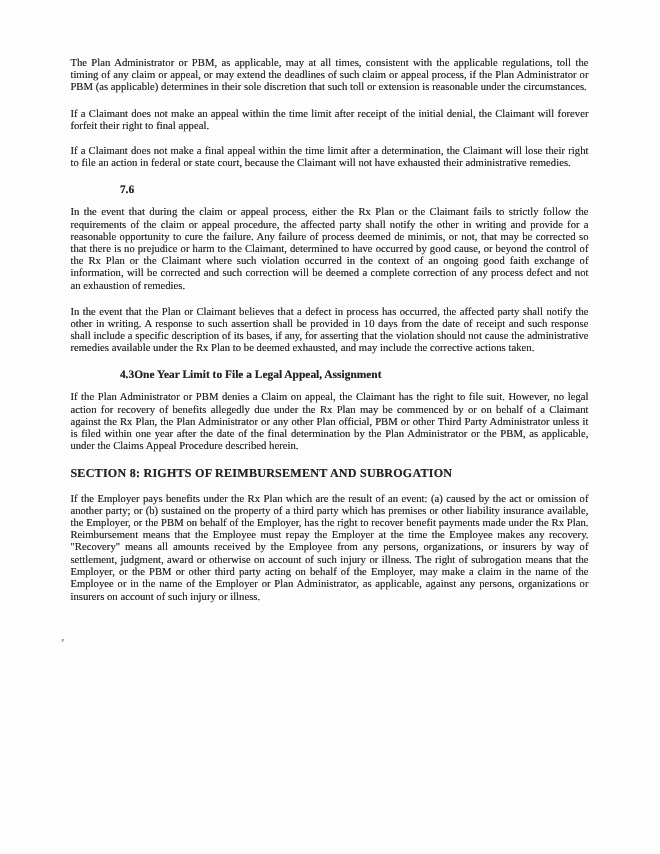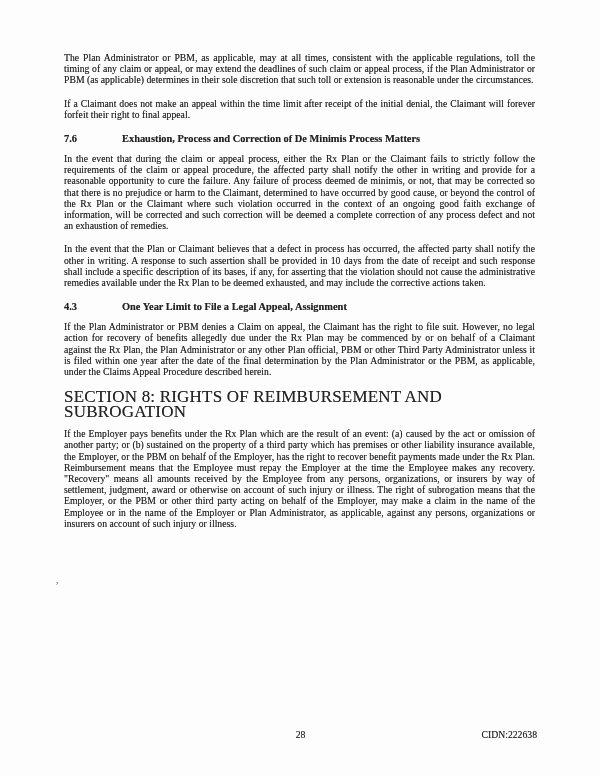--- a/index.html
+++ b/index.html
@@ -33,26 +33,27 @@
   .h2 {
     display: flex;
     margin: 4px 0 8px 0;
     font-size: 10.4px;
     line-height: 13px;
     font-weight: bold;
   }
   .h2 .hnum {
     width: 58px;
     flex: 0 0 58px;
+    text-align: right;
   }
   .h1 {
     margin: 1px 0 9px 0;
-    font-size: 17px;
+    font-size: 11px;
     line-height: 15px;
-    font-weight: normal;
+    font-weight: bold;
     letter-spacing: 0.2px;
   }
   .footer {
     position: absolute;
     top: 729px;
     left: 64px;
     right: 63px;
     height: 14px;
     font-size: 9.7px;
   }
@@ -78,24 +79,24 @@
 </head>
 <body>
 
 <div class="page">
   <div class="content">
 
     <p>The Plan Administrator or PBM, as applicable, may at all times, consistent with the applicable regulations, toll the timing of any claim or appeal, or may extend the deadlines of such claim or appeal process, if the Plan Administrator or PBM (as applicable) determines in their sole discretion that such toll or extension is reasonable under the circumstances.</p>
 
     <p>If a Claimant does not make an appeal within the time limit after receipt of the initial denial, the Claimant will forever forfeit their right to final appeal.</p>
 
+    <p>If a Claimant does not make a final appeal within the time limit after a determination, the Claimant will lose their right to file an action in federal or state court, because the Claimant will not have exhausted their administrative remedies.</p>
 
     <div class="h2">
       <span class="hnum">7.6</span>
-      <span class="htitle">Exhaustion, Process and Correction of De Minimis Process Matters</span>
     </div>
 
     <p>In the event that during the claim or appeal process, either the Rx Plan or the Claimant fails to strictly follow the requirements of the claim or appeal procedure, the affected party shall notify the other in writing and provide for a reasonable opportunity to cure the failure. Any failure of process deemed de minimis, or not, that may be corrected so that there is no prejudice or harm to the Claimant, determined to have occurred by good cause, or beyond the control of the Rx Plan or the Claimant where such violation occurred in the context of an ongoing good faith exchange of information, will be corrected and such correction will be deemed a complete correction of any process defect and not an exhaustion of remedies.</p>
 
     <p>In the event that the Plan or Claimant believes that a defect in process has occurred, the affected party shall notify the other in writing. A response to such assertion shall be provided in 10 days from the date of receipt and such response shall include a specific description of its bases, if any, for asserting that the violation should not cause the administrative remedies available under the Rx Plan to be deemed exhausted, and may include the corrective actions taken.</p>
 
     <div class="h2">
       <span class="hnum">4.3</span>
       <span class="htitle">One Year Limit to File a Legal Appeal, Assignment</span>
     </div>
@@ -104,17 +105,13 @@
 
 
     <div class="h1">SECTION 8: RIGHTS OF REIMBURSEMENT AND SUBROGATION</div>
 
     <p>If the Employer pays benefits under the Rx Plan which are the result of an event: (a) caused by the act or omission of another party; or (b) sustained on the property of a third party which has premises or other liability insurance available, the Employer, or the PBM on behalf of the Employer, has the right to recover benefit payments made under the Rx Plan. Reimbursement means that the Employee must repay the Employer at the time the Employee makes any recovery. "Recovery" means all amounts received by the Employee from any persons, organizations, or insurers by way of settlement, judgment, award or otherwise on account of such injury or illness. The right of subrogation means that the Employer, or the PBM or other third party acting on behalf of the Employer, may make a claim in the name of the Employee or in the name of the Employer or Plan Administrator, as applicable, against any persons, organizations or insurers on account of such injury or illness.</p>
 
   </div>
 
   <span class="artifact">,</span>
 
-  <div class="footer">
-    <span class="pageno">28</span>
-    <span class="docid">CIDN:222638</span>
-  </div>
 </div>
 
 </body></html>

